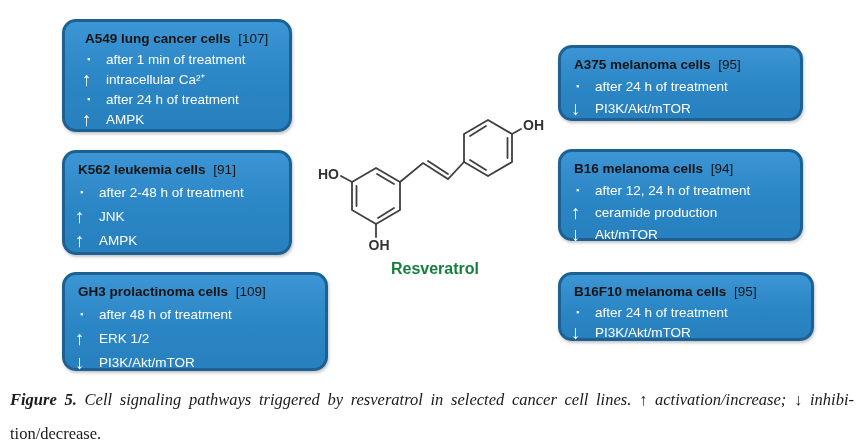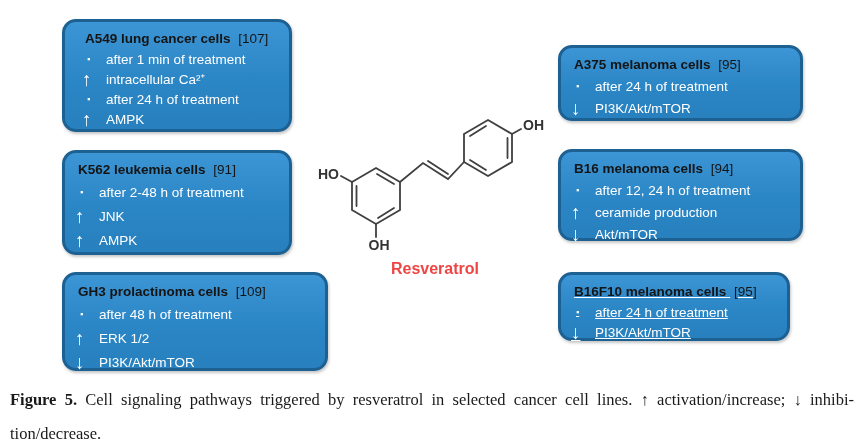--- a/index.html
+++ b/index.html
@@ -15,50 +15,50 @@
     border-radius:14px;
     box-shadow:1px 2px 3px rgba(90,90,90,0.35);
     padding-top:6px;
     color:#ffffff;
   }
   .box-a549   { left:62px;  top:19px;  width:230px; height:113px;padding-left:7px; }
   .box-k562   { left:62px;  top:150px; width:230px; height:105px; }
   .box-gh3    { left:62px;  top:272px; width:266px; height:99px;  }
   .box-a375   { left:558px; top:45px;  width:245px; height:76px;  }
   .box-b16    { left:558px; top:149px; width:245px; height:92px;  }
-  .box-b16f10 { left:558px; top:272px; width:232px; height:69px;text-decoration:underline;  }
+  .box-b16f10 { left:558px; top:272px; width:256px; height:69px;  }
 
   .box-title {
     padding-left:13px; line-height:21px; white-space:nowrap;
     color:#141414; font-size:13.5px;
   }
   .box-title .t { font-weight:bold; }
   .box-title .r { font-weight:normal; margin-left:4px; }
 
   .box-row { display:flex; align-items:center; padding-left:8px; }
   .lh20 .box-row { height:20px; }
   .lh22 .box-row { height:22px; }
   .lh24 .box-row { height:24px; }
   .mk { display:inline-block; width:26px; flex:0 0 26px; color:#ffffff; }
   .mk.bullet { font-size:9px; padding-left:7px; }
   .mk.arrow  { font-size:19px; padding-left:2px; line-height:1; }
   .tx { font-size:13.5px; color:#ffffff; white-space:nowrap; }
 
   .molecule { position:absolute; left:300px; top:98px; width:250px; height:190px; }
   .mol-label {
     position:absolute; left:360px; top:260px; width:150px;
-    text-align:center; font-size:16px; font-weight:bold; color:#ef4444;
+    text-align:center; font-size:16px; font-weight:bold; color:#15803d;
   }
 
   .caption {
     position:absolute; left:10px; top:387px; width:844px;
     font-family:"Liberation Serif", serif; font-size:16.5px; color:#1a1a1a;
     line-height:25px;
   }
-  .cap-line1 { display:block; text-align:justify; text-align-last:justify; }
+  .cap-line1 { display:block; text-align:justify; text-align-last:justify;font-style:italic; }
   .cap-bold { font-weight:bold; }
   .cap-line2 { display:block;margin-top:9px; }
 </style>
 </head>
 <body>
 
 <div id="canvas">
 
   <div class="cell-box box-a549 lh20">
     <div class="box-title">

